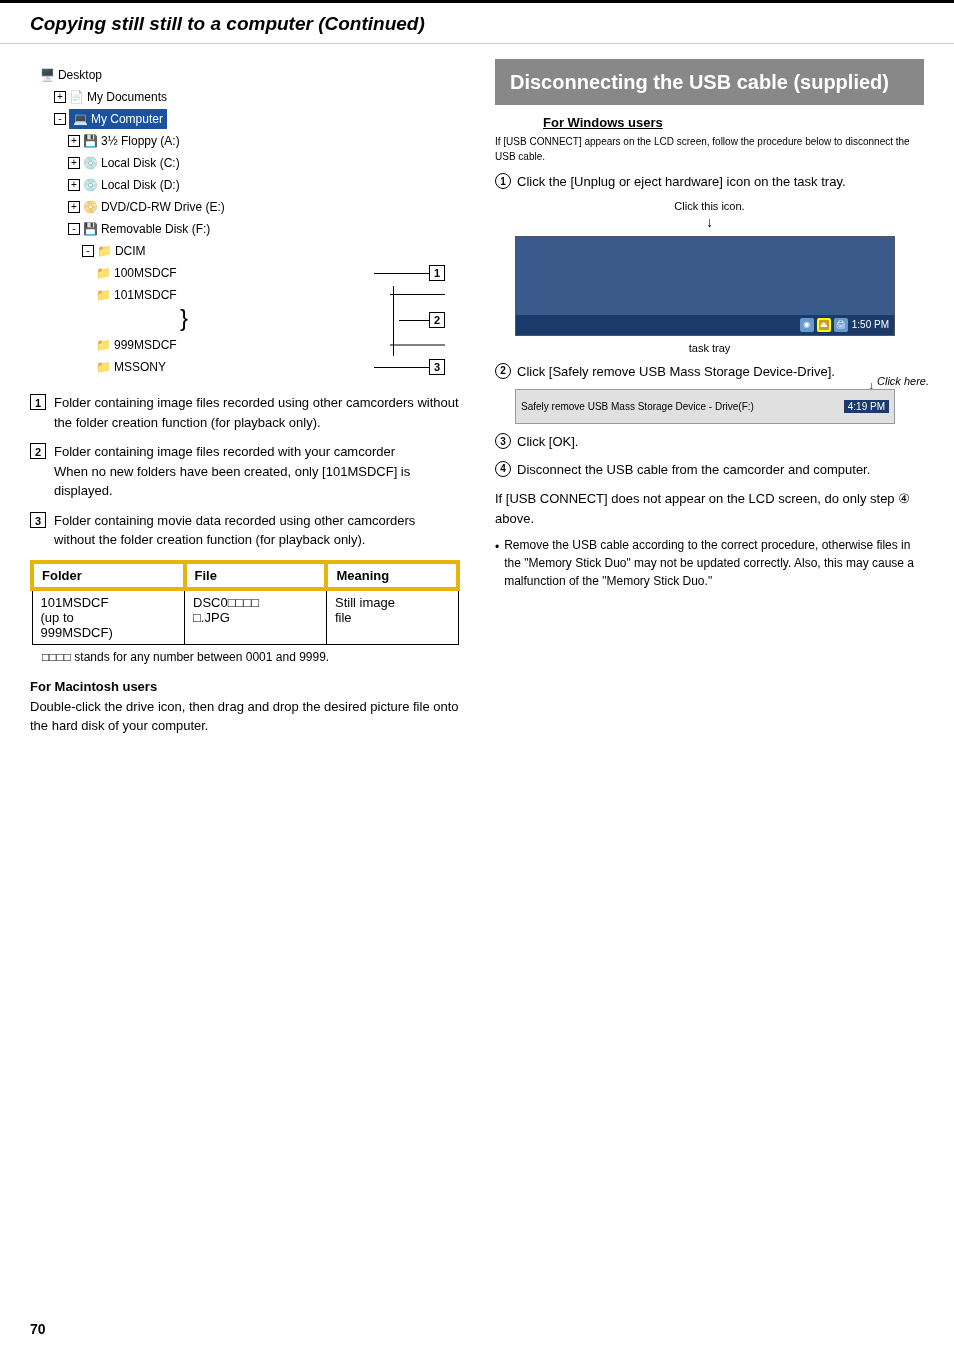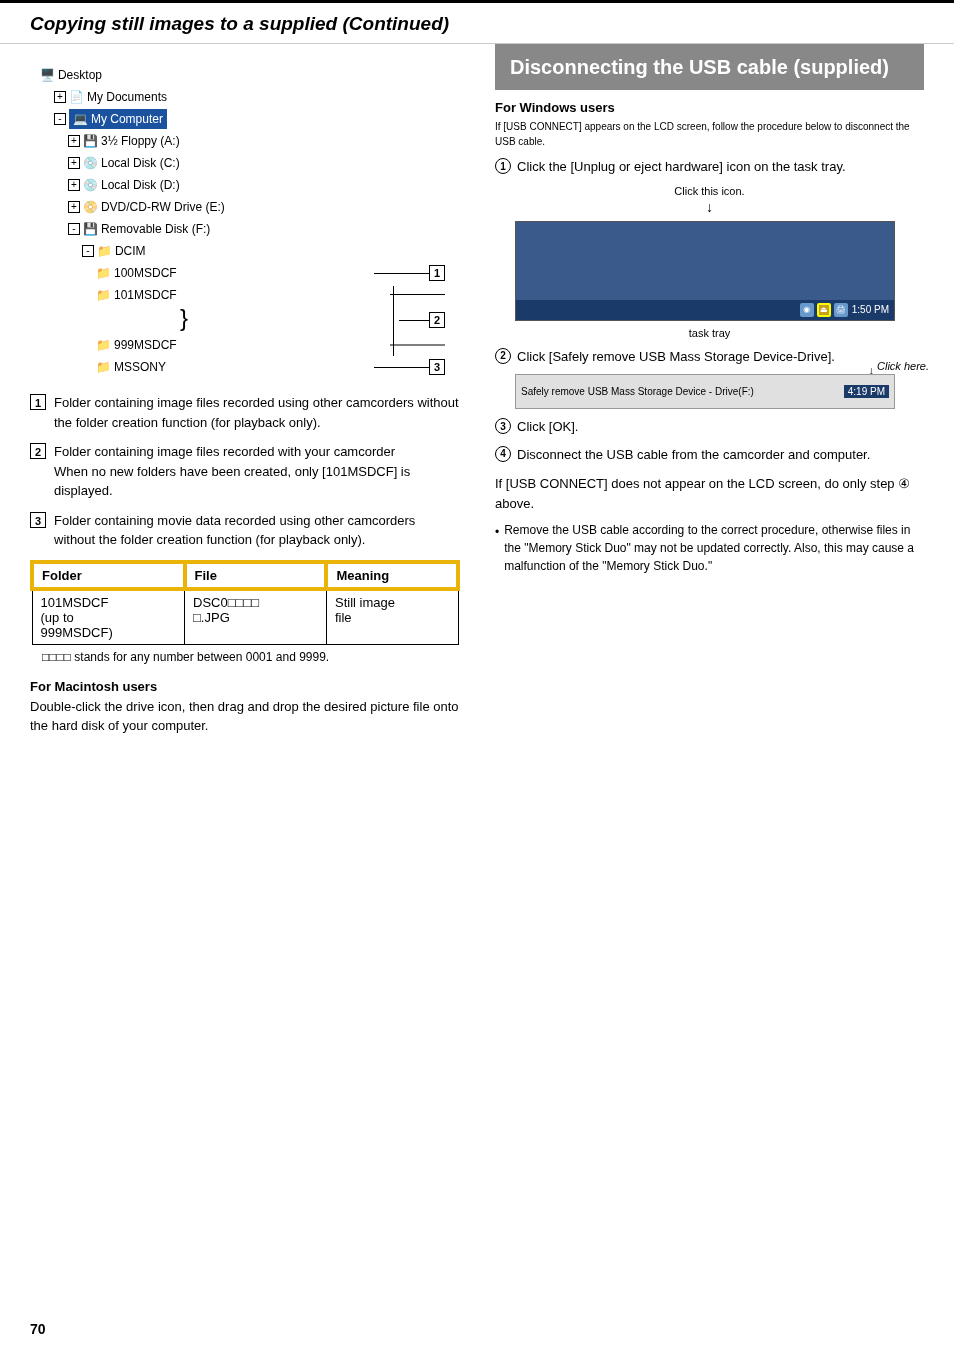--- a/index.html
+++ b/index.html
@@ -149,32 +149,35 @@
       font-weight: bold;
       font-size: 13px;
       margin-bottom: 3px;
     }
 
     
     .usb-section-header {
       background: #888;
       color: #fff;
       padding: 10px 15px;
+      margin-top: 15px;
       margin-bottom: 10px;
     }
     .usb-section-header h2 {
       font-size: 20px;
       font-weight: bold;
       line-height: 1.3;
     }
 
     .win-heading {
       font-weight: bold;
       font-size: 13px;
       margin-bottom: 4px;
+      text-decoration: underline;
+      margin-left: 48px;
     }
     .win-intro {
       font-size: 10px;
       line-height: 1.5;
       margin-bottom: 8px;
     }
     .step-item {
       display: flex;
       gap: 6px;
       margin-bottom: 8px;
@@ -306,21 +309,21 @@
       padding: 0 0 0 15px;
     }
   </style>
 </head>
 <body>
 
 <div class="page-container">
   <div class="top-border"></div>
 
   <div class="page-header">
-    <h1>Copying still images to a supplied (Continued)</h1>
+    <h1>Copying still still to a computer (Continued)</h1>
   </div>
 
   <div class="content-area">
 
     <div class="left-col">
 
       <div class="file-tree">
 
         <div class="tree-row tree-indent-1">
           <span class="tree-text"><span>🖥️</span> Desktop</span>

